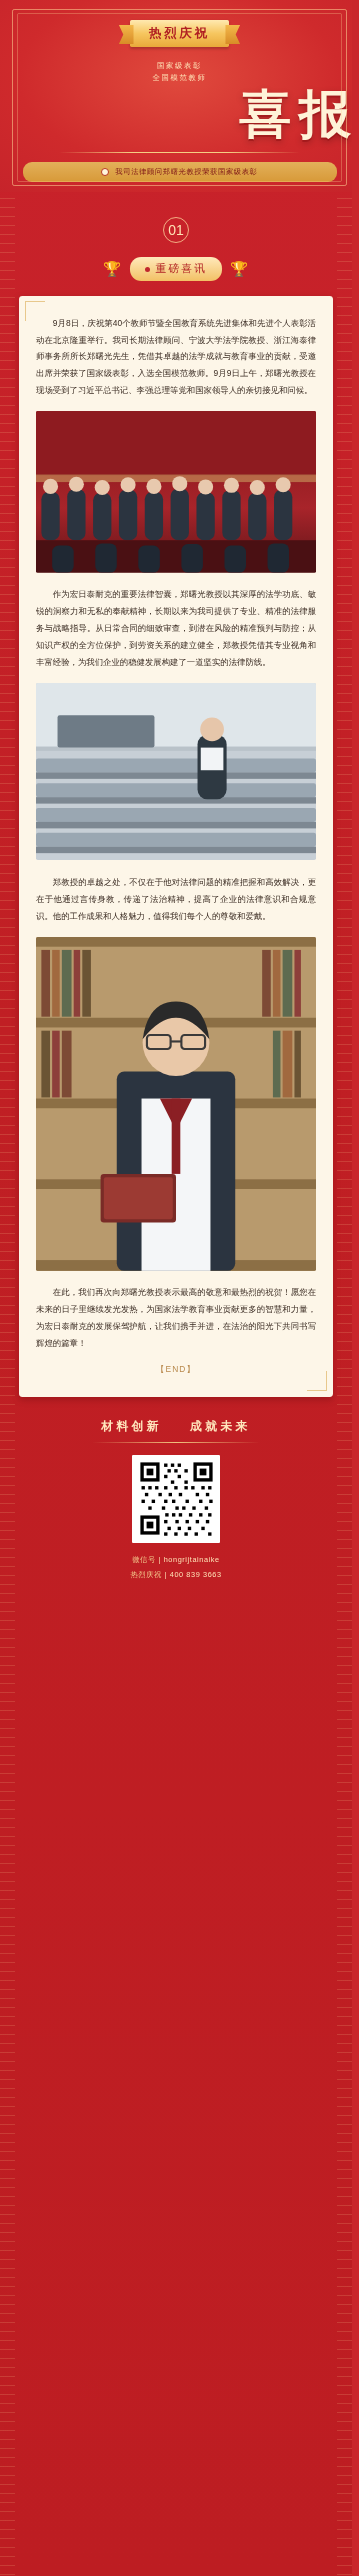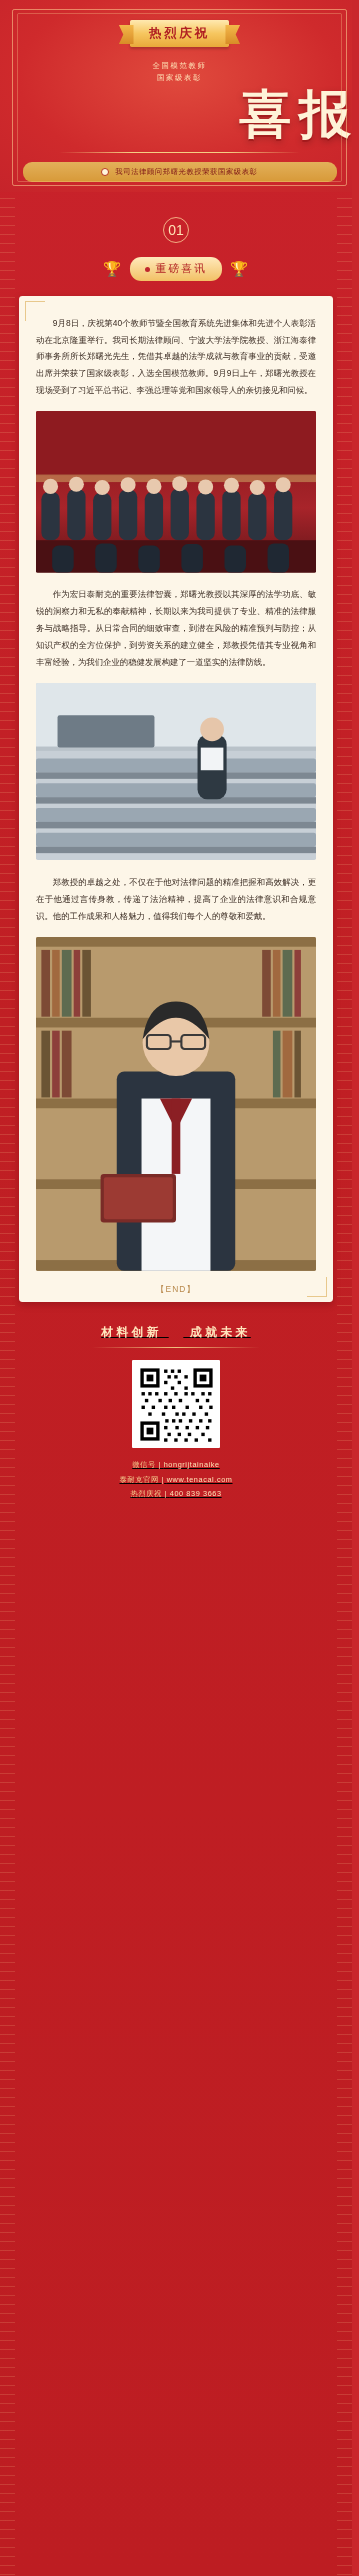--- a/index.html
+++ b/index.html
@@ -168,21 +168,21 @@
     background: #c0272d;
     display: inline-block;
   }
 
   
   .card {
     position: relative;
     margin: 14.6px 19px 0;
     background: #fdf6e8;
     border-radius: 3.4px;
-    padding: 19px 17px 7px;
+    padding: 19px 17px 22px;
     box-shadow: 0 2.2px 7.9px rgba(80,8,10,.28);
   }
   .card::before, .card::after {
     content: "";
     position: absolute;
     width: 19px; height: 19px;
     border: 1.1px solid #e8c88c;
   }
   .card::before { left: 5.6px; top: 5.6px; border-right: none; border-bottom: none; }
   .card::after  { right: 5.6px; bottom: 5.6px; border-left: none; border-top: none; }
@@ -211,21 +211,20 @@
     font-size: 8.4px;
     letter-spacing: 1.1px;
     margin-top: 5.6px;
   }
 
   
   .footer {
     margin: 22.5px 0 0;
     padding: 0 0 30px;
     text-align: center;
-    text-decoration: underline;
   }
   .footer-slogan {
     color: #ffe6bd;
     font-size: 11.8px;
     font-weight: bold;
     letter-spacing: 3.4px;
     margin-bottom: 4.5px;
   }
   .footer-slogan .sep { display: inline-block; width: 14.6px; }
   .footer-rule {
@@ -258,22 +257,22 @@
   <div class="side-border right"></div>
 
   <div class="header">
     <div class="header-frame"></div>
 
     <div class="ribbon-wrap">
       <div class="ribbon">热烈庆祝</div>
     </div>
 
     <div class="subtitle-lines">
+      <div>国家级表彰</div>
       <div>全国模范教师</div>
-      <div>国家级表彰</div>
     </div>
 
     <div class="big-title">喜报</div>
 
     <div class="gold-line"></div>
 
     <div class="banner-strip">
       <span class="dot-ic"></span>
       <span>我司法律顾问郑曙光教授荣获国家级表彰</span>
     </div>
@@ -411,20 +410,21 @@
           <path d="M198 190 q62 -80 124 0 q-10 -70 -62 -70 q-52 0 -62 70z" fill="#2a2a2a"></path>
           <rect x="206" y="182" width="44" height="26" rx="6" fill="none" stroke="#3a3a3a" stroke-width="4"></rect>
           <rect x="270" y="182" width="44" height="26" rx="6" fill="none" stroke="#3a3a3a" stroke-width="4"></rect>
           <rect x="250" y="192" width="20" height="4" fill="#3a3a3a"></rect>
           <rect x="120" y="440" width="140" height="90" rx="6" fill="#7a2b27"></rect>
           <rect x="126" y="446" width="128" height="78" rx="4" fill="#9c3a33"></rect>
         </g>
       </svg>
     </div>
 
+    <p class="para">在此，我们再次向郑曙光教授表示最高的敬意和最热烈的祝贺！愿您在未来的日子里继续发光发热，为国家法学教育事业贡献更多的智慧和力量，为宏日泰耐克的发展保驾护航，让我们携手并进，在法治的阳光下共同书写辉煌的篇章！</p>
 
     <div class="end-mark">【END】</div>
   </div>
 
   <div class="footer">
     <div class="footer-slogan">
       <span>材料创新</span>
       <span class="sep"></span>
       <span>成就未来</span>
     </div>
@@ -510,25 +510,20 @@
         </g>
       </svg>
     </div>
 
     <div class="footer-line">
       <span class="label">微信号</span>
       <span>|</span>
       <span>hongrijtainaike</span>
     </div>
     <div class="footer-line">
-      <span class="label">泰耐克官网</span>
-      <span>|</span>
-      <span>www.tenacal.com</span>
-    </div>
-    <div class="footer-line">
       <span class="label">热烈庆祝</span>
       <span>|</span>
       <span>400 839 3663</span>
     </div>
   </div>
 
 </div>
 
 
 </body></html>

